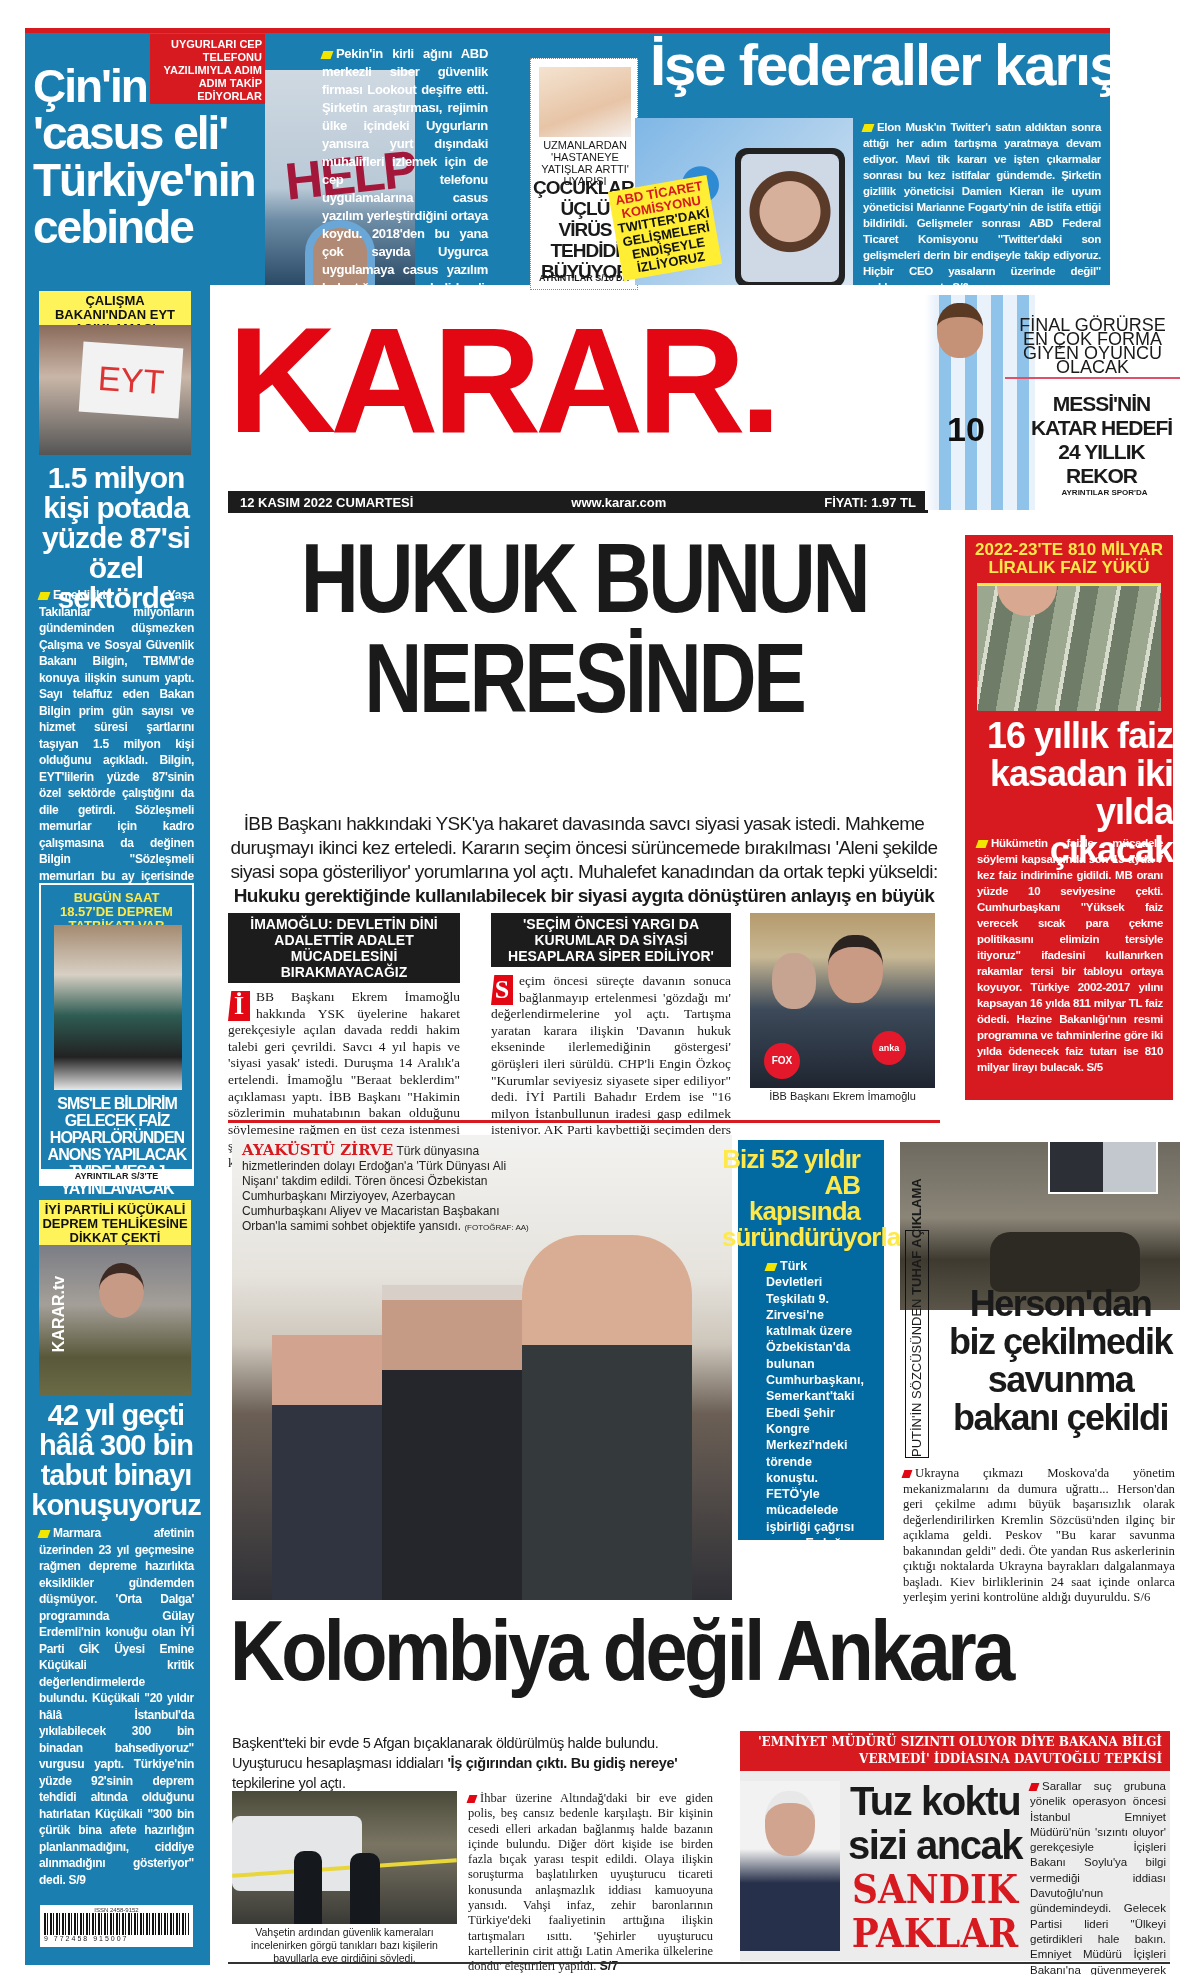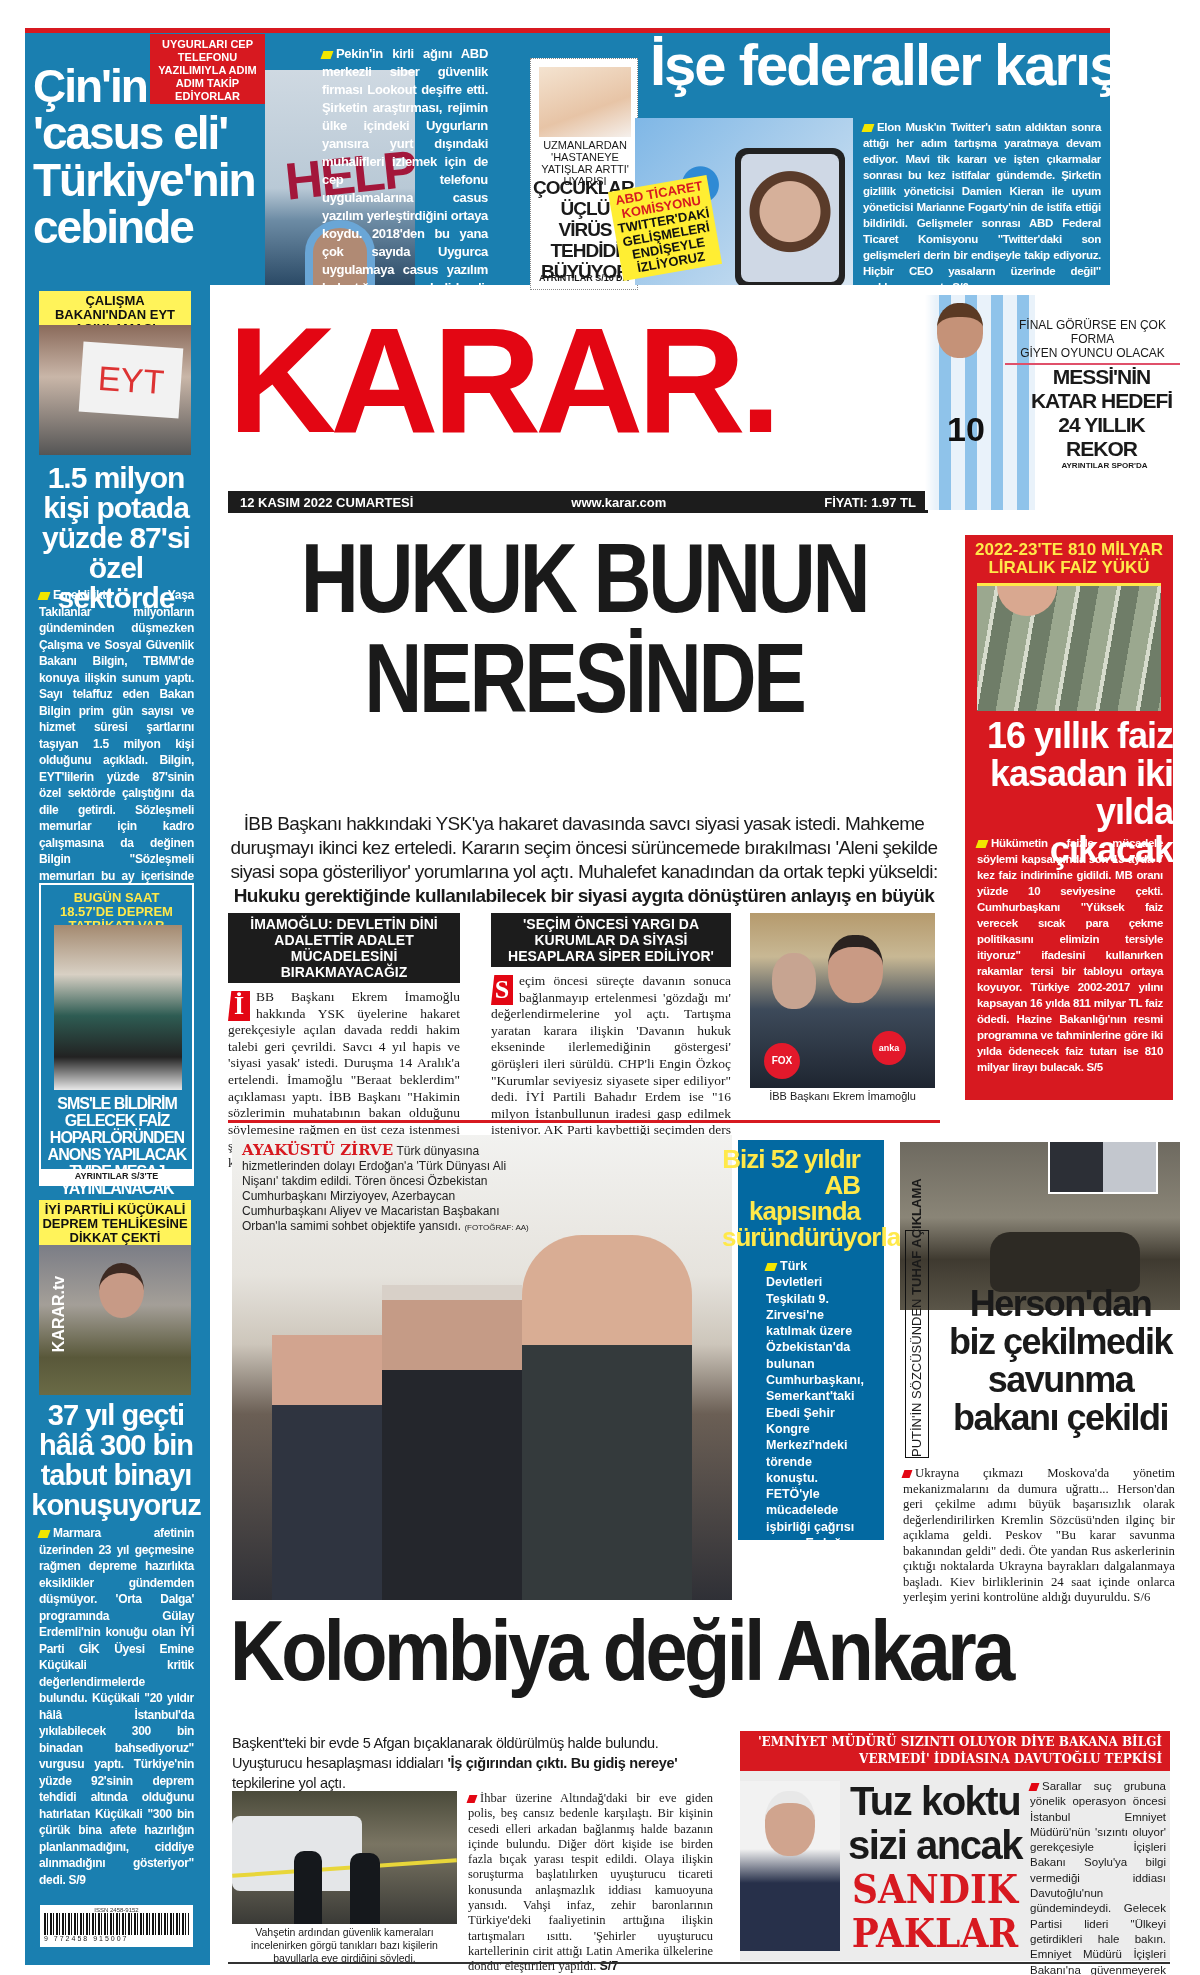--- a/index.html
+++ b/index.html
@@ -39,21 +39,21 @@
   <div class="abs topHead cond" style="left:8px;top:30px;width:200px;font-size:46px;line-height:47px">
     <div>Çin'in</div>
     <div>'casus eli'</div>
     <div>Türkiye'nin</div>
     <div>cebinde</div>
   </div>
   <div class="photo" style="left:240px;top:37px;width:150px;height:215px;background:linear-gradient(180deg,#cfd9e2 0%,#b9c9d6 55%,#6c8ba4 70%,#2b4a66 100%)">
     <div class="abs" style="left:20px;top:75px;font-size:52px;font-weight:900;color:#a3173b;transform:rotate(-6deg);letter-spacing:-2px">HELP</div>
     <div class="abs" style="left:40px;top:150px;width:70px;height:65px;border-radius:50% 50% 0 0;background:#b08a74;border:8px solid #6aa6d6;border-bottom:none"></div>
   </div>
-  <div class="abs" style="left:125px;top:1px;width:115px;height:70px;background:#d71920;color:#fff;font-size:11px;font-weight:900;text-align:center;line-height:13px;padding:4px 3px">UYGURLARI CEP TELEFONU YAZILIMIYLA ADIM ADIM TAKİP EDİYORLAR</div>
+  <div class="abs" style="left:125px;top:1px;width:115px;height:70px;background:#d71920;color:#fff;font-size:11px;font-weight:900;text-align:right;line-height:13px;padding:4px 3px">UYGURLARI CEP TELEFONU YAZILIMIYLA ADIM ADIM TAKİP EDİYORLAR</div>
   <div class="abs wtext" style="left:297px;top:12px;width:166px">
     <span class="bullet"></span><span>Pekin'in kirli ağını ABD merkezli siber güvenlik firması Lookout deşifre etti. Şirketin araştırması, rejimin ülke içindeki Uygurların yanısıra yurt dışındaki muhalifleri izlemek için de cep telefonu uygulamalarına casus yazılım yerleştirdiğini ortaya koydu. 2018'den bu yana çok sayıda Uygurca uygulamaya casus yazılım bulaştığı belirlendi. Lookout'un raporunda, bu şekilde Türkiye ve Afganistan'da yaşayan Uygurların da izlendiğine yer verildi. S/6</span>
   </div>
 
   <div class="abs" style="left:505px;top:25px;width:108px;height:232px;background:#fff;border:1px dotted #888">
     <div class="photo" style="left:8px;top:8px;width:92px;height:70px;background:linear-gradient(160deg,#f4e3d0,#e7c4a6 60%,#f5f0ec)"></div>
     <div class="abs cond" style="left:4px;top:80px;width:100px;text-align:center;font-size:11px;line-height:12px">UZMANLARDAN 'HASTANEYE YATIŞLAR ARTTI' UYARISI</div>
     <div class="abs cond" style="left:2px;top:118px;width:104px;text-align:center;font-weight:900;font-size:19px;line-height:21px;letter-spacing:-1px">
       <div>ÇOCUKLARDA</div>
       <div>ÜÇLÜ VİRÜS</div>
@@ -110,21 +110,21 @@
     </div>
     <div class="abs" style="left:0;bottom:0;width:151px;height:15px;background:#fff;text-align:center;font-size:9px;font-weight:700;line-height:15px">AYRINTILAR S/3'TE</div>
   </div>
 
   <div class="ybox cond" style="position:absolute;left:14px;top:915px;width:152px">İYİ PARTİLİ KÜÇÜKALİ DEPREM TEHLİKESİNE DİKKAT ÇEKTİ</div>
   <div class="photo" style="left:14px;top:960px;width:152px;height:150px;background:linear-gradient(180deg,#7b7d86,#a49f98 40%,#59583a 75%,#6a6b46)">
     <div class="abs" style="left:-18px;top:60px;color:#fff;font-weight:900;font-size:16px;transform:rotate(-90deg)">KARAR.tv</div>
     <div class="abs" style="left:60px;top:18px;width:45px;height:55px;border-radius:50%;background:#c79a86;border-top:10px solid #3d2a22"></div>
   </div>
   <div class="abs lhead cond" style="left:6px;top:1115px;width:170px;font-size:29px;line-height:30px">
-    <div>37 yıl geçti</div>
+    <div>42 yıl geçti</div>
     <div>hâlâ 300 bin</div>
     <div>tabut binayı</div>
     <div>konuşuyoruz</div>
   </div>
   <div class="abs ltext" style="left:14px;top:1240px;width:155px">
     <span class="bullet"></span><span>Marmara afetinin üzerinden 23 yıl geçmesine rağmen depreme hazırlıkta eksiklikler gündemden düşmüyor. 'Orta Dalga' programında Gülay Erdemli'nin konuğu olan İYİ Parti GİK Üyesi Emine Küçükali kritik değerlendirmelerde bulundu. Küçükali "20 yıldır hâlâ İstanbul'da yıkılabilecek 300 bin binadan bahsediyoruz" vurgusu yaptı. Türkiye'nin yüzde 92'sinin deprem tehdidi altında olduğunu hatırlatan Küçükali "300 bin çürük bina afete hazırlığın planlanmadığını, ciddiye alınmadığını gösteriyor" dedi. S/9</span>
   </div>
   <div class="abs" style="left:15px;top:1620px;width:153px;height:42px;background:#fff;padding:2px 4px">
     <div style="font-size:6px;text-align:center;color:#333">ISSN 2458-9152</div>
     <div style="height:22px;background:repeating-linear-gradient(90deg,#111 0 2px,#fff 2px 3px,#111 3px 4px,#fff 4px 6px)"></div>
@@ -137,21 +137,21 @@
   <span>12 KASIM 2022 CUMARTESİ</span>
   <span>www.karar.com</span>
   <span>FİYATI: 1.97 TL</span>
 </div>
 
 <div class="photo" style="left:925px;top:295px;width:110px;height:215px;background:linear-gradient(90deg,#fff 0%,transparent 10%),repeating-linear-gradient(90deg,#e9f2fa 0 14px,#8fc3ea 14px 26px)">
   <div class="abs" style="left:12px;top:8px;width:46px;height:55px;border-radius:45%;background:#c59278;border-top:14px solid #5b3a24"></div>
   <div class="abs" style="left:22px;top:115px;font-size:34px;font-weight:700;color:#111">10</div>
 </div>
 <div class="abs cond" style="left:1005px;top:318px;width:175px;text-align:center">
-  <div style="font-size:12px;line-height:14px;border-bottom:2px solid #e0506a;padding-bottom:3px;margin-bottom:0">
+  <div style="font-size:18px;line-height:14px;border-bottom:2px solid #e0506a;padding-bottom:3px;margin-bottom:13px">
     <div>FİNAL GÖRÜRSE EN ÇOK FORMA</div>
     <div>GİYEN OYUNCU OLACAK</div>
   </div>
   <div style="font-size:21px;line-height:24px;font-weight:900;letter-spacing:-1px;padding-left:18px">
     <div>MESSİ'NİN</div>
     <div>KATAR HEDEFİ</div>
     <div>24 YILLIK</div>
     <div>REKOR</div>
   </div>
   <div style="font-size:8px;font-weight:700;padding-left:24px">AYRINTILAR SPOR'DA</div>

